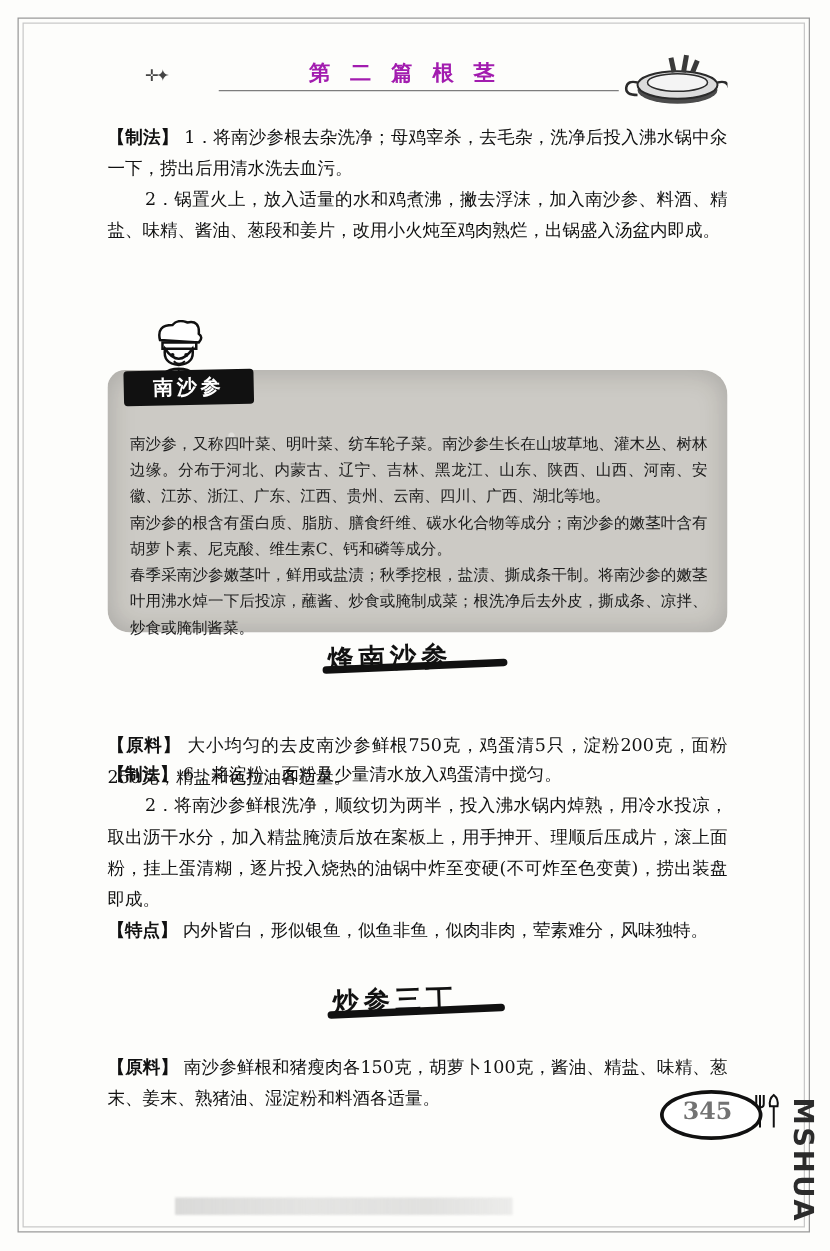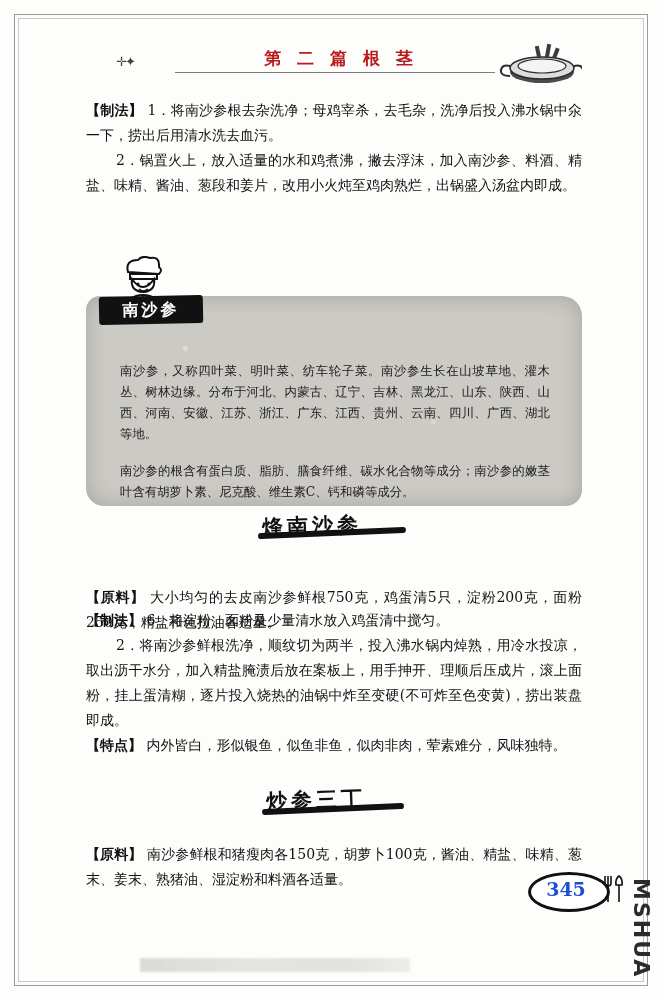--- a/index.html
+++ b/index.html
@@ -45,26 +45,26 @@
   }
   .header-star {
     position: absolute;
     left: 116px; top: 54px;
     font-size: 13px;
     color: #444;
     letter-spacing: -2px;
   }
   .header-title {
     position: absolute;
-    left: 341px; top: 47px;
+    left: 324px; top: 47px;
     transform: translateX(-50%);
     font-size: 17px;
     font-weight: bold;
     letter-spacing: 5px;
-    color: #b91c1c;
+    color: #a21caf;
     font-family: "DejaVu Serif", "Liberation Serif", serif;
   }
   .header-rule {
     position: absolute;
     left: 175px; top: 72px;
     width: 320px;
     height: 0;
     border-top: 1px solid #7d7d7d;
   }
   .header-pot {
@@ -105,21 +105,21 @@
     position: absolute;
     left: 104px;
     top: 344px;
     width: 462px;
     font-size: 12.4px;
     line-height: 21px;
     color: #1b1b1b;
     font-family: "DejaVu Serif", "Liberation Serif", serif;
     text-align: justify;
   }
-  .info-text p { margin: 16px; text-indent: 0; }
+  .info-text p { margin: 0; text-indent: 0; }
 
   
   .chef {
     position: absolute;
     left: 108px; top: 256px;
     width: 70px; height: 58px;
   }
   
   .banner-label {
     position: absolute;
@@ -173,21 +173,21 @@
     border-radius: 50%;
     background: #fff;
   }
   .pagenum {
     position: absolute;
     left: 0; top: 0;
     width: 76px; height: 34px;
     display: flex; align-items: center; justify-content: center;
     font-size: 19px;
     font-weight: bold;
-    color: #1d4ed8;
+    color: #737373;
     font-family: "DejaVu Serif", "Liberation Serif", serif;
   }
   .utensils {
     position: absolute;
     left: 74px; top: 2px;
     width: 24px; height: 30px;
   }
   .side-text {
     position: absolute;
     right: 10px;
@@ -247,20 +247,21 @@
     <path d="M31 33 q4 4 9 0" fill="none" stroke="#111" stroke-width="1.6"></path>
     <path d="M16 55 q4 -16 19 -16 q15 0 19 16" fill="#fff" stroke="#111" stroke-width="2"></path>
     <path d="M35 39 v16" stroke="#111" stroke-width="1.4"></path>
   </svg>
   <div class="banner-label">
     <span>南沙参</span>
   </div>
   <div class="info-text">
     <p>南沙参，又称四叶菜、明叶菜、纺车轮子菜。南沙参生长在山坡草地、灌木丛、树林边缘。分布于河北、内蒙古、辽宁、吉林、黑龙江、山东、陕西、山西、河南、安徽、江苏、浙江、广东、江西、贵州、云南、四川、广西、湖北等地。</p>
     <p>南沙参的根含有蛋白质、脂肪、膳食纤维、碳水化合物等成分；南沙参的嫩茎叶含有胡萝卜素、尼克酸、维生素C、钙和磷等成分。</p>
+    <p>春季采南沙参嫩茎叶，鲜用或盐渍；秋季挖根，盐渍、撕成条干制。将南沙参的嫩茎叶用沸水焯一下后投凉，蘸酱、炒食或腌制成菜；根洗净后去外皮，撕成条、凉拌、炒食或腌制酱菜。</p>
   </div>
 
   <div class="brush-underline" style="left:258px; top:530px; width:148px;"></div>
   <div class="brush-title" style="left:262px; top:512px;">烽南沙参</div>
 
   <div class="para" style="left:86px; top:585px; width:496px;">
     <span class="tag">【原料】</span>
     <span>大小均匀的去皮南沙参鲜根750克，鸡蛋清5只，淀粉200克，面粉250克，精盐和色拉油各适量。</span>
   </div>
   <div class="para" style="left:86px; top:608px; width:496px;">

